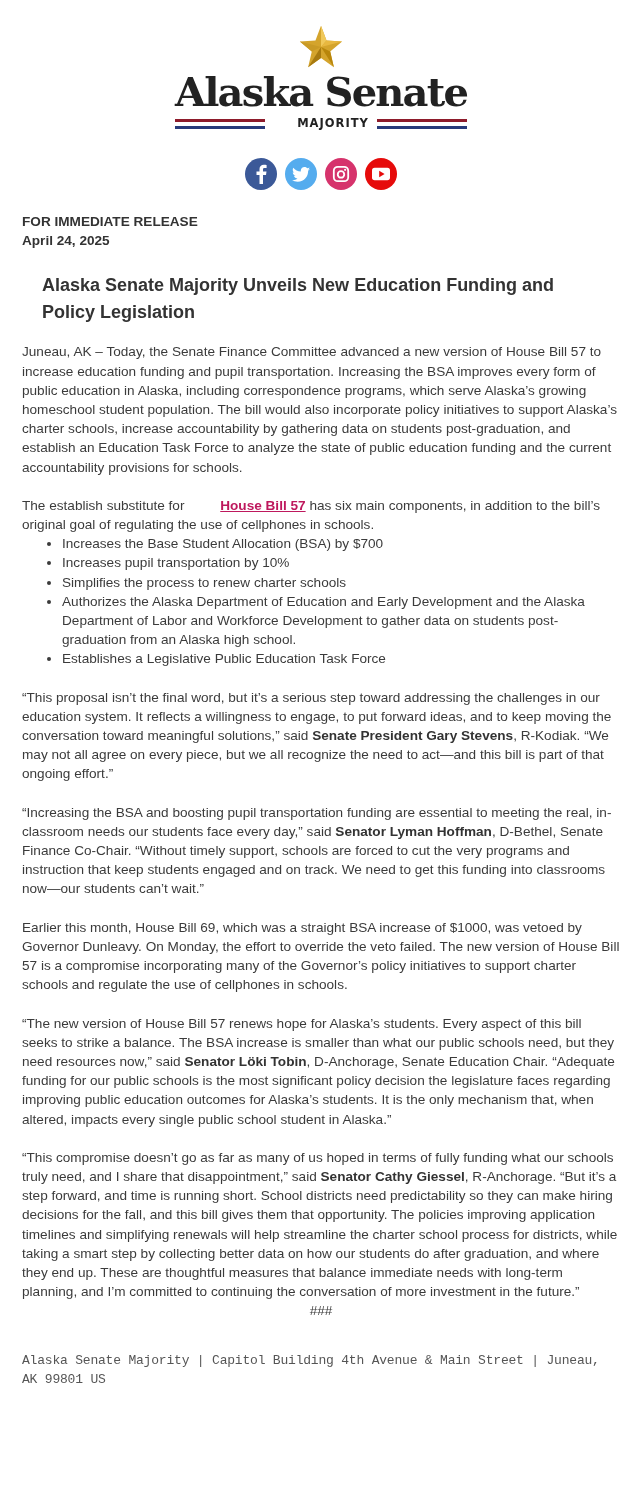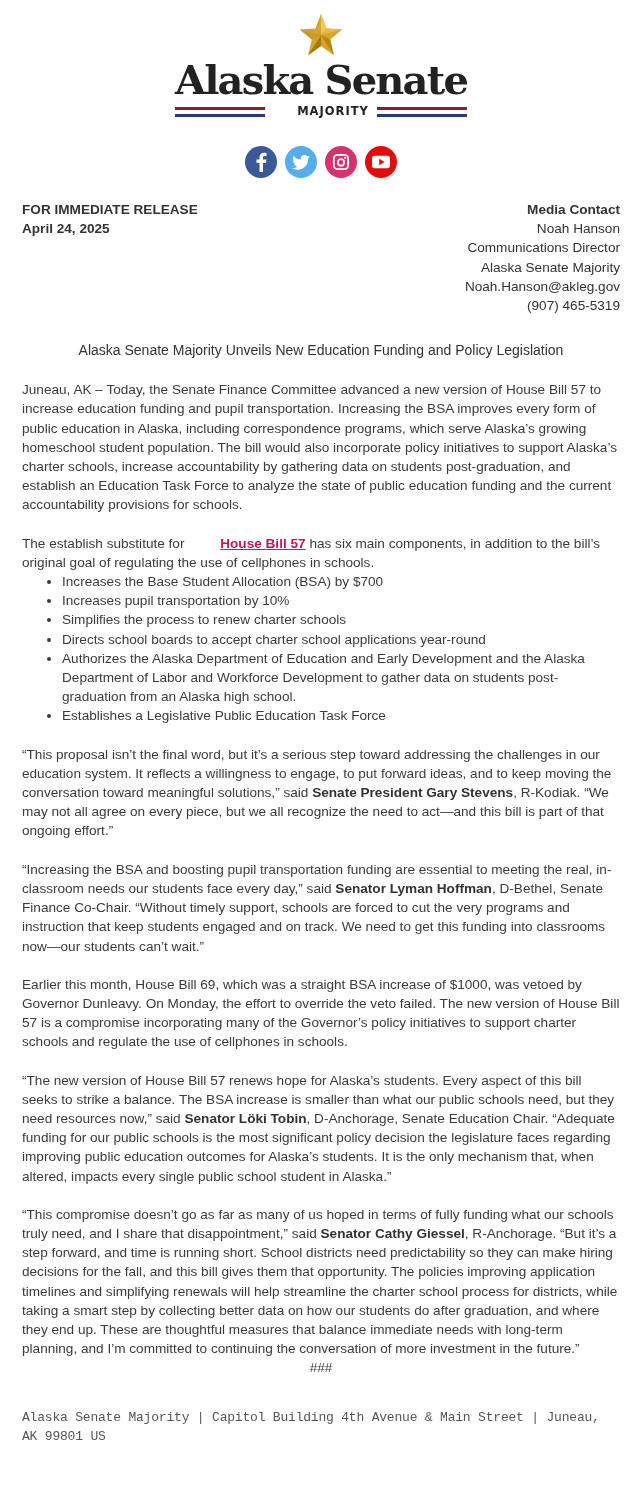--- a/index.html
+++ b/index.html
@@ -3,21 +3,21 @@
   <meta charset="utf-8">
   <style>
     * { box-sizing: border-box; margin: 0; padding: 0; }
     html, body { width: 642px; background: #ffffff; }
     body {
       font-family: "Liberation Sans", sans-serif;
       color: #3b3b3b;
       font-size: 13.6px;
       line-height: 19.2px;
     }
-    .page { width: 642px; padding: 0 22px; position: relative; }
+    .page { width: 642px; padding: 12px 22px; position: relative; }
 
     
     .logo { text-align: center; padding-top: 12px; height: 140px; position: relative; }
     .star { display: block; margin: 0 auto; width: 46px; height: 46px; }
     .logo-title {
       font-family: "DejaVu Serif", serif;
       font-weight: bold;
       font-size: 40px;
       letter-spacing: -1.8px;
       color: #222222;
@@ -47,22 +47,22 @@
     .ig { background: #d6336c; }
     .yt { background: #e60b0b; }
 
     
     .release-row { display: flex; justify-content: space-between; margin-top: 20px; }
     .release-left { font-weight: bold; color: #333; }
     .release-right { text-align: right; color: #333; }
     .release-right .mc { font-weight: bold; }
 
     h1 {
-      font-size: 14px; line-height: 27px; font-weight: normal;
-      text-align: center; color: #333; margin: 22px 20px 16px 20px;
+      font-size: 18px; line-height: 27px; font-weight: bold;
+      color: #333; margin: 22px 20px 16px 20px;
     }
     p { margin-bottom: 19px; }
     a.link { color: #be185d; font-weight: bold; text-decoration: underline; margin-left: 32px; }
     ul { list-style: none; margin: 0 0 19px 22px; }
     ul li { position: relative; padding-left: 18px; }
     ul li::before {
       content: ""; position: absolute; left: 3px; top: 8px;
       width: 4px; height: 4px; border-radius: 50%; background: #3b3b3b;
     }
     p.withlist { margin-bottom: 0; }
@@ -126,40 +126,31 @@
           <polygon points="8,3.5 8,10.5 14,7" fill="#e60b0b"></polygon>
         </svg>
     </div>
   </div>
 
   <div class="release-row">
     <div class="release-left">
       <div>FOR IMMEDIATE RELEASE</div>
       <div>April 24, 2025</div>
     </div>
-    <div class="release-right">
-      <div class="mc">Media Contact</div>
-      <div>Noah Hanson</div>
-      <div>Communications Director</div>
-      <div>Alaska Senate Majority</div>
-      <div>Noah.Hanson@akleg.gov</div>
-      <div>(907) 465-5319</div>
-    </div>
   </div>
 
   <h1>Alaska Senate Majority Unveils New Education Funding and Policy Legislation</h1>
 
   <p>Juneau, AK – Today, the Senate Finance Committee advanced a new version of House Bill 57 to increase education funding and pupil transportation. Increasing the BSA improves every form of public education in Alaska, including correspondence programs, which serve Alaska’s growing homeschool student population. The bill would also incorporate policy initiatives to support Alaska’s charter schools, increase accountability by gathering data on students post-graduation, and establish an Education Task Force to analyze the state of public education funding and the current accountability provisions for schools.</p>
 
   <p class="withlist"><span>The establish substitute for </span><a class="link" href="#">House Bill 57</a><span> has six main components, in addition to the bill’s original goal of regulating the use of cellphones in schools.</span></p>
   <ul>
     <li>Increases the Base Student Allocation (BSA) by $700</li>
     <li>Increases pupil transportation by 10%</li>
     <li>Simplifies the process to renew charter schools</li>
-    <li>Directs school boards to accept charter school applications year-round</li>
     <li>Authorizes the Alaska Department of Education and Early Development and the Alaska Department of Labor and Workforce Development to gather data on students post-graduation from an Alaska high school.</li>
     <li>Establishes a Legislative Public Education Task Force</li>
   </ul>
 
   <p><span>“This proposal isn’t the final word, but it’s a serious step toward addressing the challenges in our education system. It reflects a willingness to engage, to put forward ideas, and to keep moving the conversation toward meaningful solutions,” said </span><b>Senate President Gary Stevens</b><span>, R-Kodiak. “We may not all agree on every piece, but we all recognize the need to act—and this bill is part of that ongoing effort.”</span></p>
 
   <p><span>“Increasing the BSA and boosting pupil transportation funding are essential to meeting the real, in-classroom needs our students face every day,” said </span><b>Senator Lyman Hoffman</b><span>, D-Bethel, Senate Finance Co-Chair. “Without timely support, schools are forced to cut the very programs and instruction that keep students engaged and on track. We need to get this funding into classrooms now—our students can’t wait.”</span></p>
 
   <p>Earlier this month, House Bill 69, which was a straight BSA increase of $1000, was vetoed by Governor Dunleavy. On Monday, the effort to override the veto failed. The new version of House Bill 57 is a compromise incorporating many of the Governor’s policy initiatives to support charter schools and regulate the use of cellphones in schools.</p>
 

